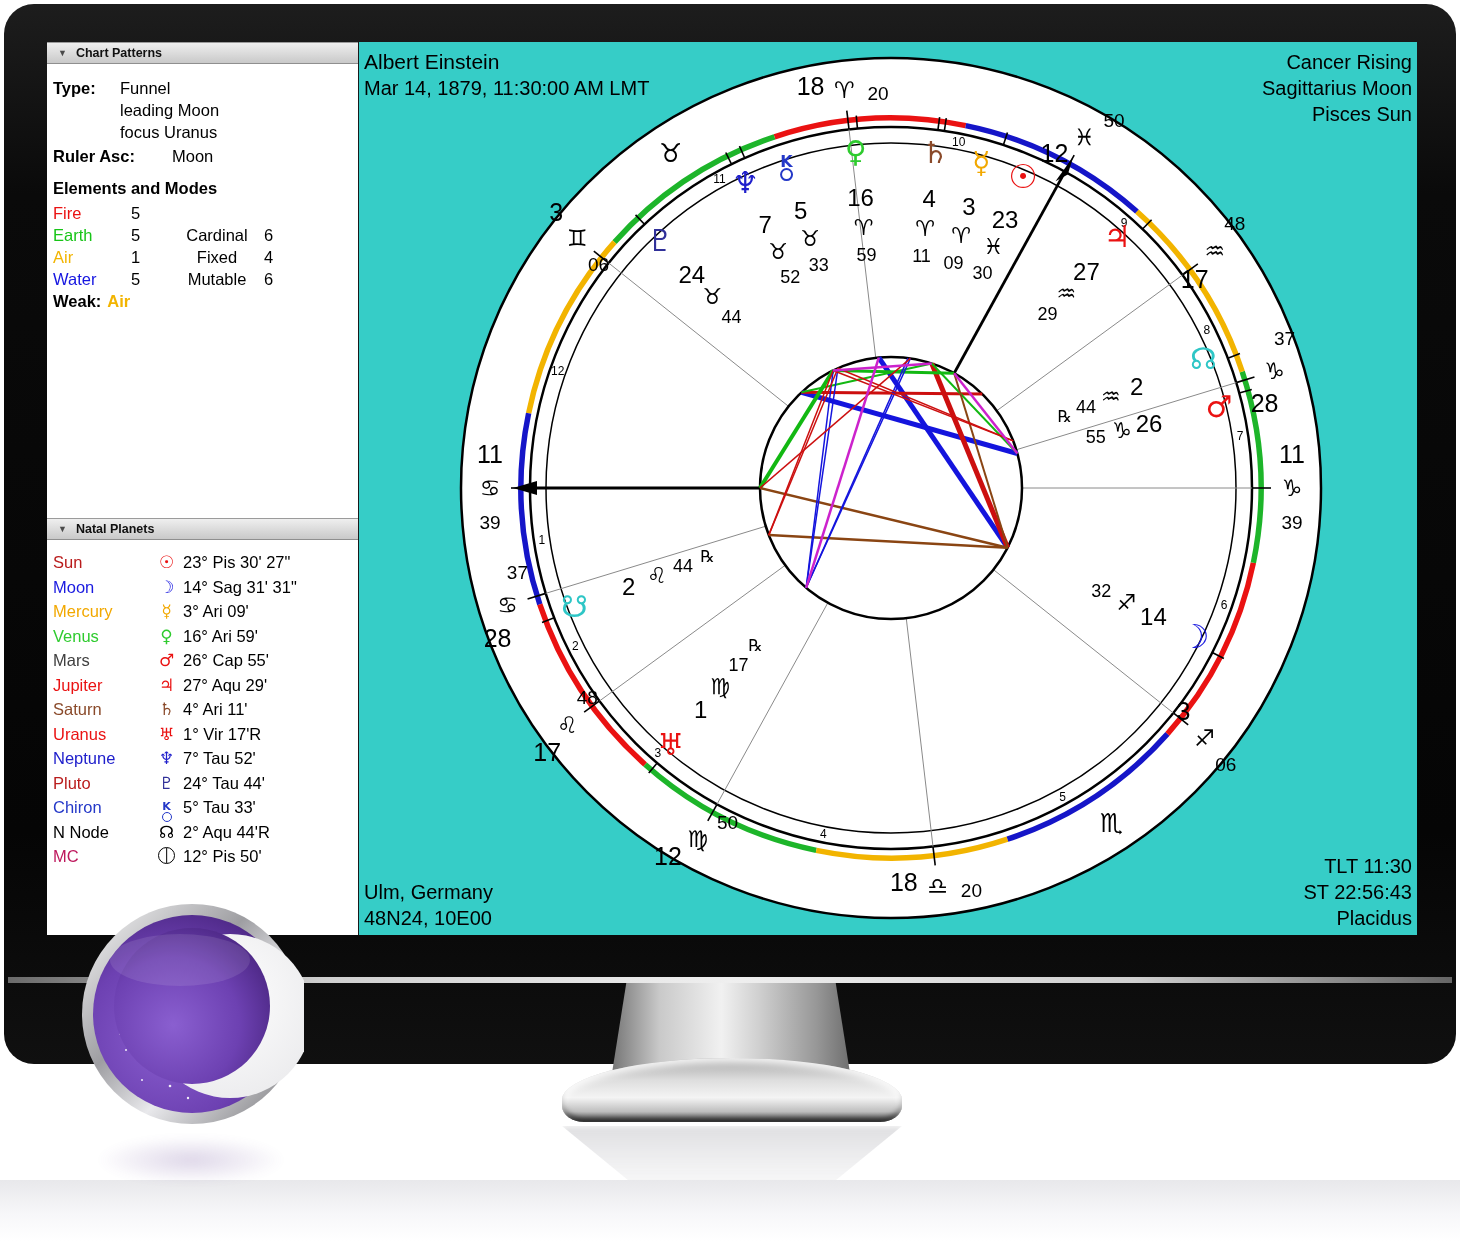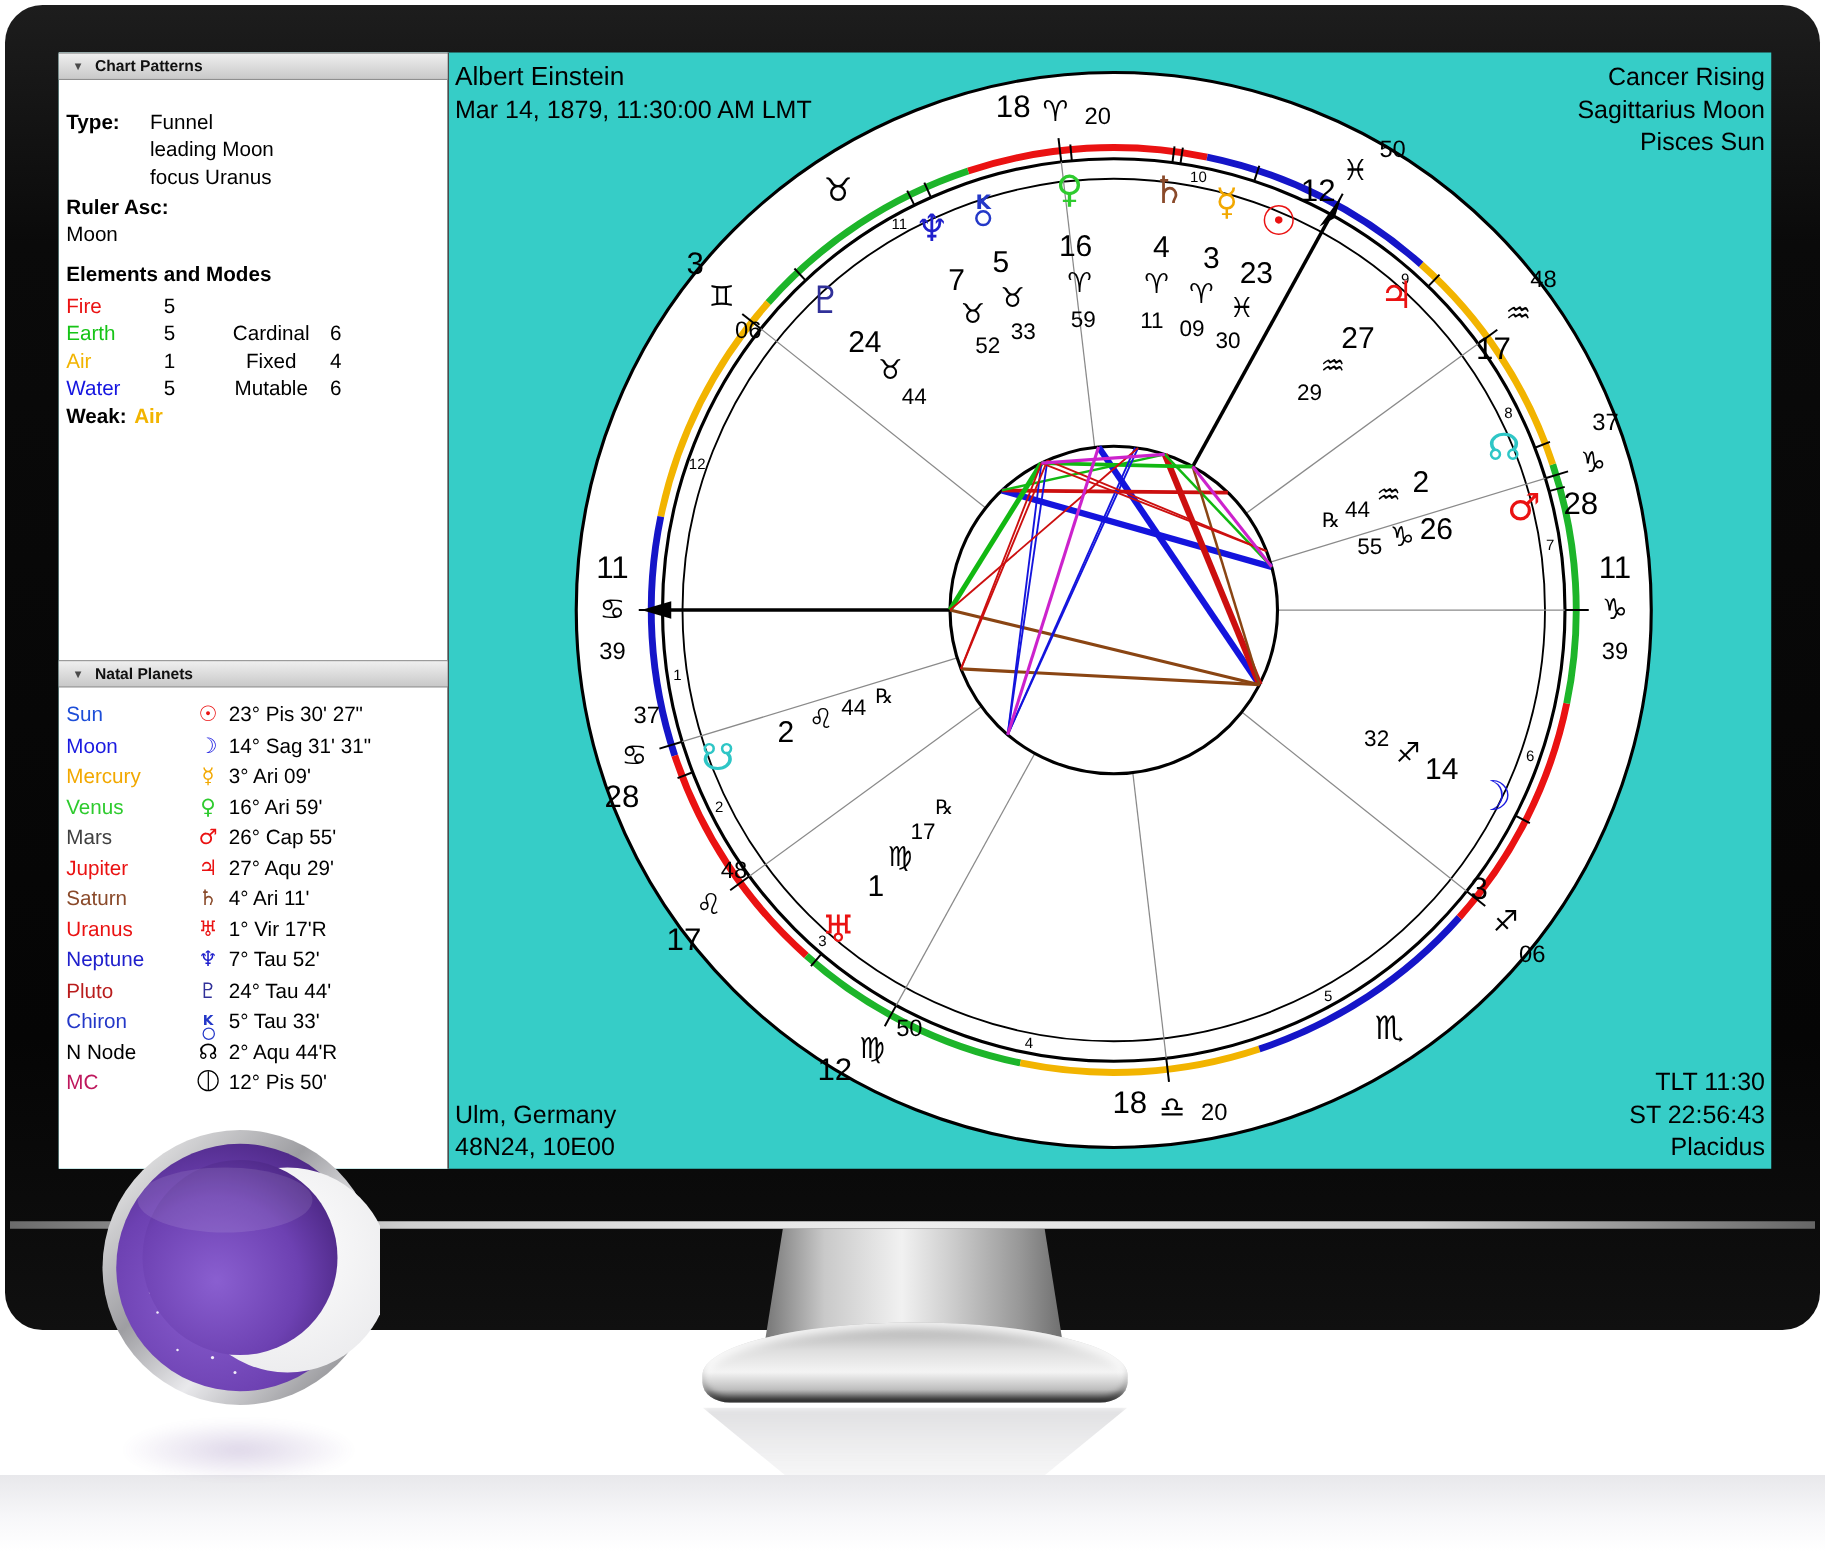--- a/index.html
+++ b/index.html
@@ -26,21 +26,21 @@
     background:radial-gradient(ellipse at center,#6a4a9a,rgba(255,255,255,0) 70%);opacity:.22;filter:blur(4px);}
   
   .logo{position:absolute;left:80px;top:902px;width:224px;height:224px;}
   
   .screen{position:absolute;left:47px;top:42px;width:1370px;height:893px;display:flex;background:#36cdc7;}
   .sidebar{width:311px;background:#fff;border-right:1px solid #1a1a1a;display:flex;flex-direction:column;}
   .panel-header{height:20px;flex:0 0 20px;background:linear-gradient(180deg,#efefef,#c9c9c9);
     border-top:1px solid #9b9b9b;border-bottom:1px solid #8f8f8f;display:flex;align-items:center;
     font-size:12.5px;font-weight:bold;color:#111;}
   .panel-header .tri{font-size:9px;color:#4a4a4a;margin:0 9px 0 11px;}
-  .cp-body{flex:0 0 441px;padding:13px 6px 0 6px;font-size:16.5px;color:#000;margin-top:10px;}
+  .cp-body{flex:0 0 441px;padding:13px 6px 0 6px;font-size:16.5px;color:#000;}
   .cp-row{display:flex;margin-bottom:0px;line-height:22px;}
   .cp-label{font-weight:bold;width:67px;}
   .cp-label.wide{width:119px;}
   .cp-heading{font-weight:bold;margin:10px 0 3px 0;line-height:22px;}
   .em-row{display:flex;line-height:22px;}
   .em-name{width:78px;}
   .em-count{width:39px;}
   .em-mode{width:94px;text-align:center;}
   .np-body{flex:1;padding:10px 4px 0 6px;font-size:16.5px;}
   .np-row{display:flex;align-items:center;height:24.5px;line-height:24.5px;}
@@ -77,21 +77,21 @@
       </div>
       <div class="cp-body">
         <div class="cp-row">
           <span class="cp-label">Type:</span>
           <span id="type-lines">
               <div>Funnel</div>
               <div>leading Moon</div>
               <div>focus Uranus</div>
             </span>
         </div>
-        <div class="cp-row" style="margin-top:2px;flex-direction:column;">
+        <div class="cp-row" style="margin-top:2px;">
           <span class="cp-label wide">Ruler Asc:</span>
           <span>Moon</span>
         </div>
         <div class="cp-heading">Elements and Modes</div>
         <div id="elements-table">
             <div class="em-row">
     <span class="em-name" style="color:#ea1212">Fire</span>
     <span class="em-count">5</span>
     <span class="em-mode"></span>
     <span></span>
@@ -119,21 +119,21 @@
           <span style="font-weight:bold;">Weak:</span>
           <span id="weak-value" style="font-weight: bold; margin-left: 6px; color: rgb(242, 180, 0);">Air</span>
         </div>
       </div>
       <div class="panel-header">
         <span class="tri">▼</span>
         <span>Natal Planets</span>
       </div>
       <div class="np-body" id="natal-rows">
           <div class="np-row">
-     <span class="np-name" style="color:#1d4ed8">Sun</span>
+     <span class="np-name" style="color:#b91c1c">Sun</span>
      <span class="np-glyph" style="color:#ea1212">☉</span>
      <span class="np-pos">23° Pis 30' 27"</span>
           </div>
           <div class="np-row">
      <span class="np-name" style="color:#1a1ae0">Moon</span>
      <span class="np-glyph" style="color:#1a1ae0">☽</span>
      <span class="np-pos">14° Sag 31' 31"</span>
           </div>
           <div class="np-row">
      <span class="np-name" style="color:#f2a800">Mercury</span>

